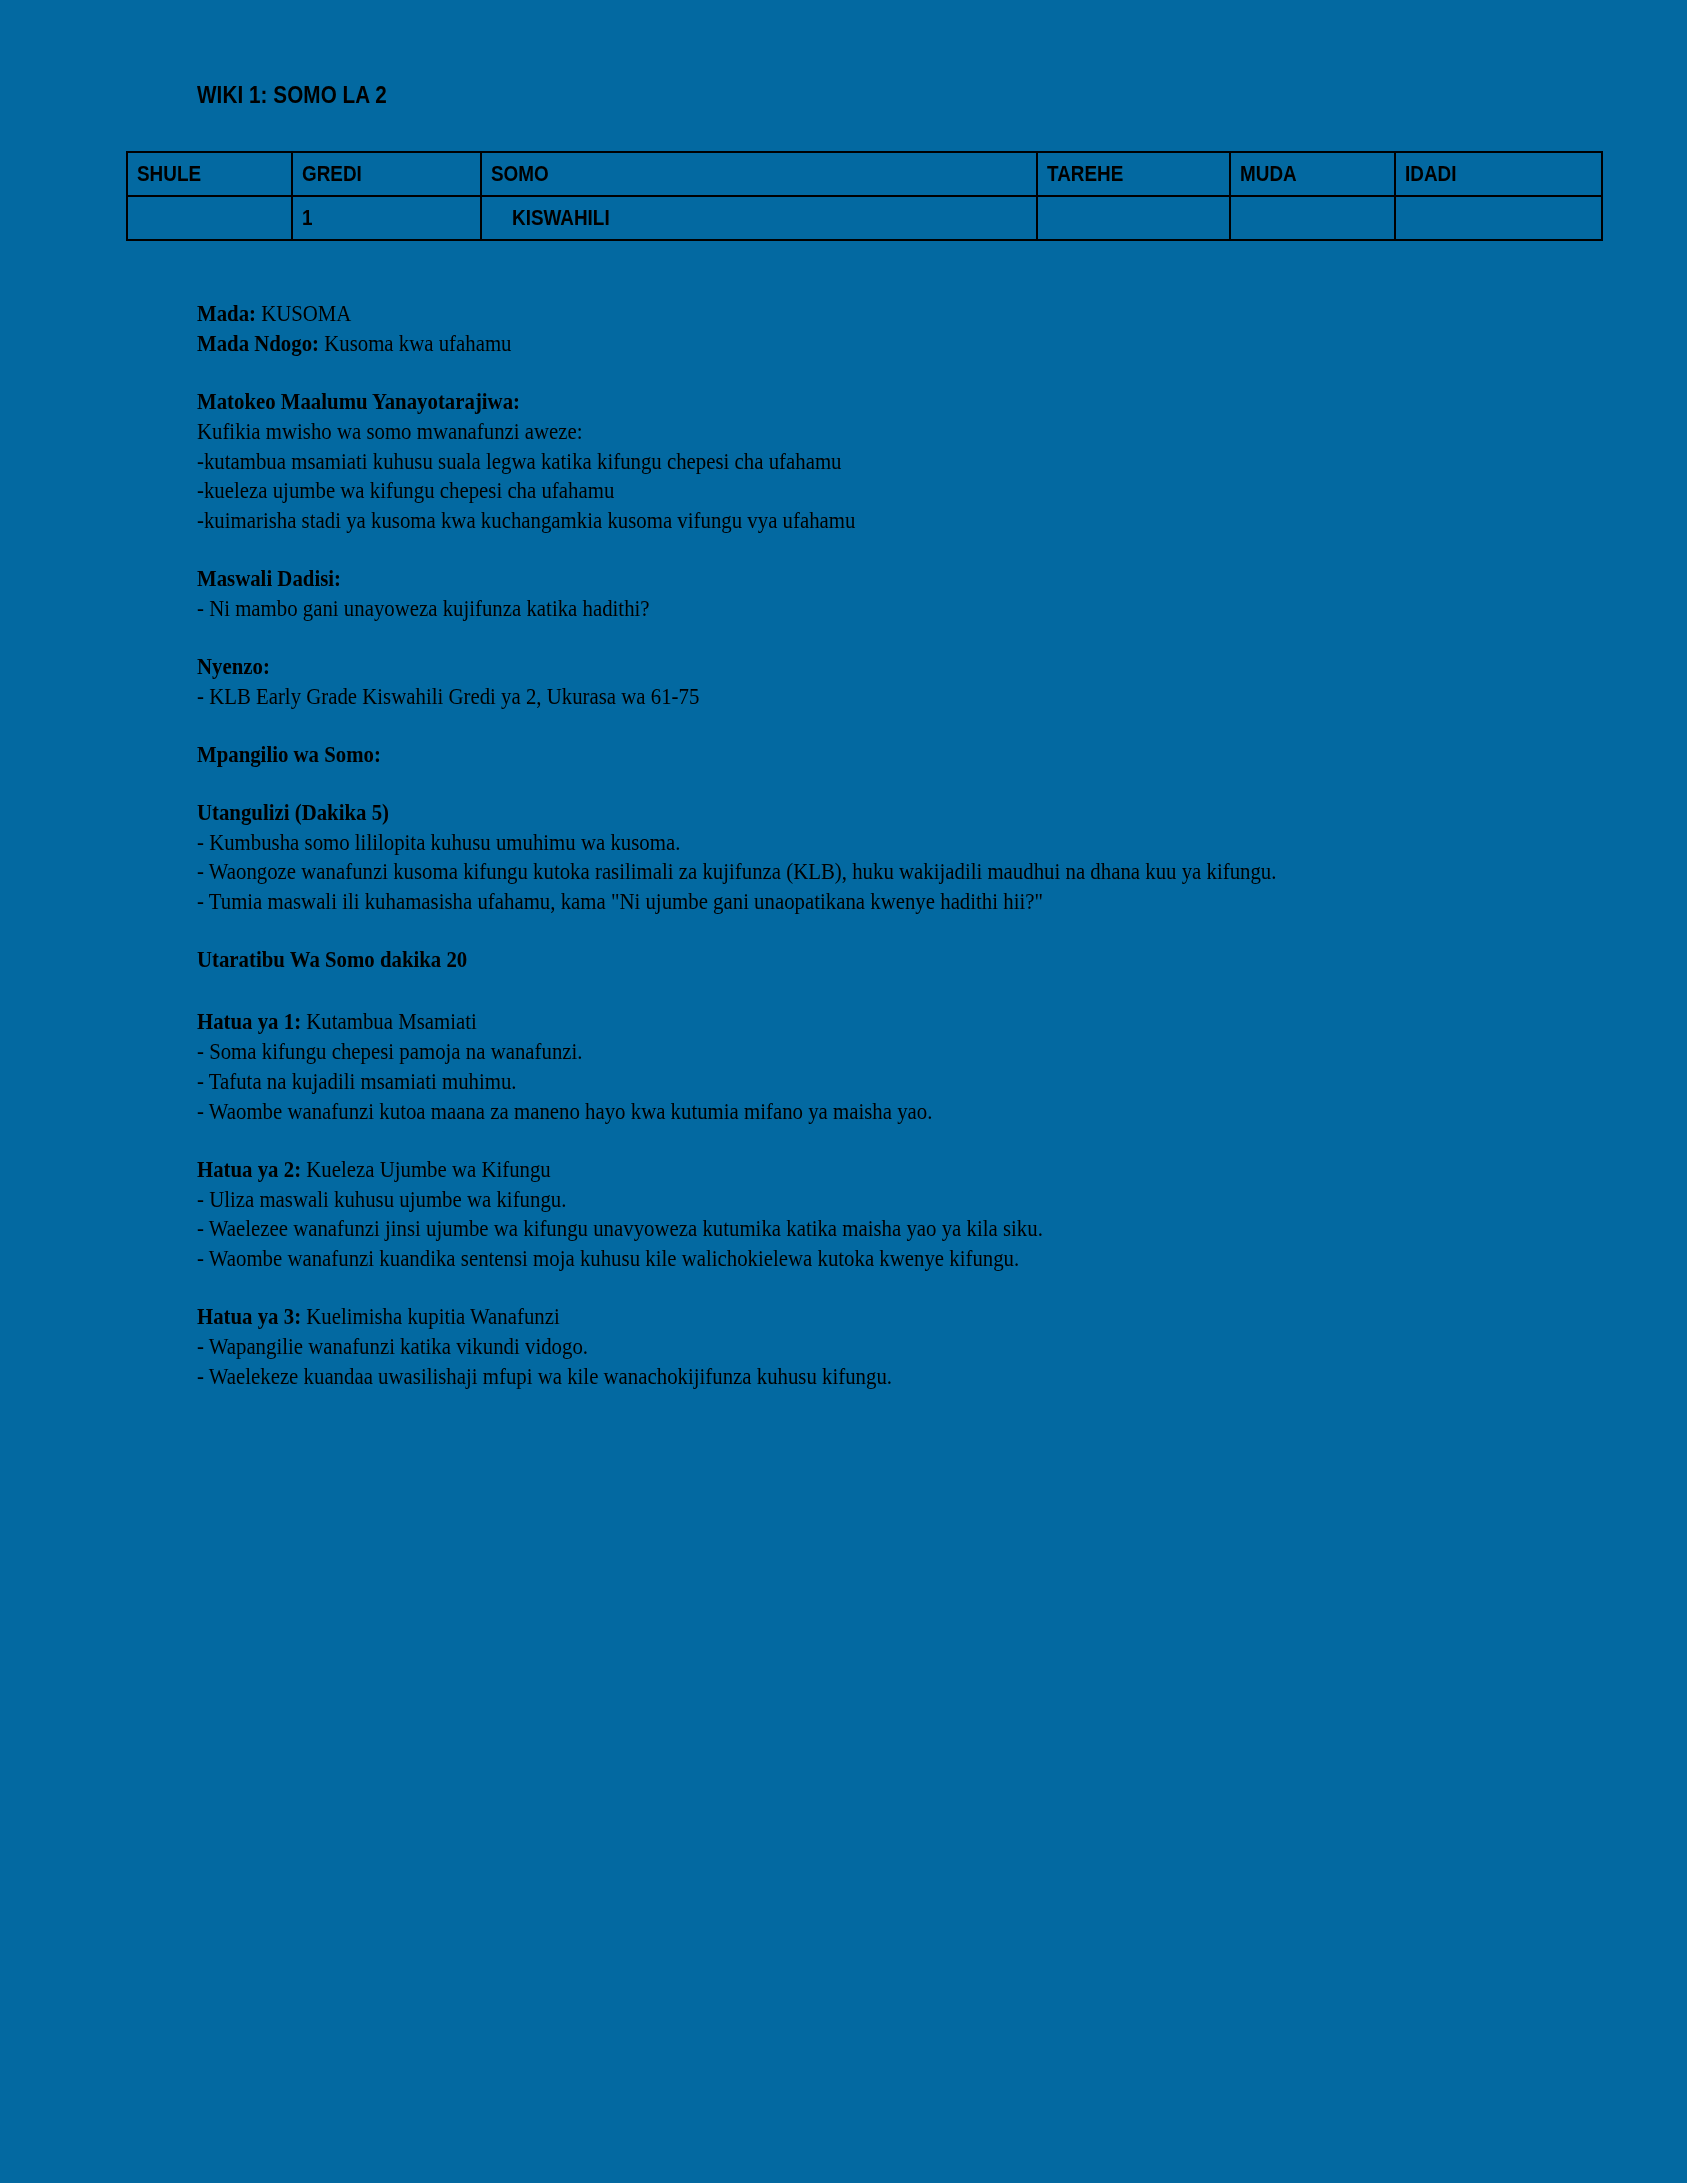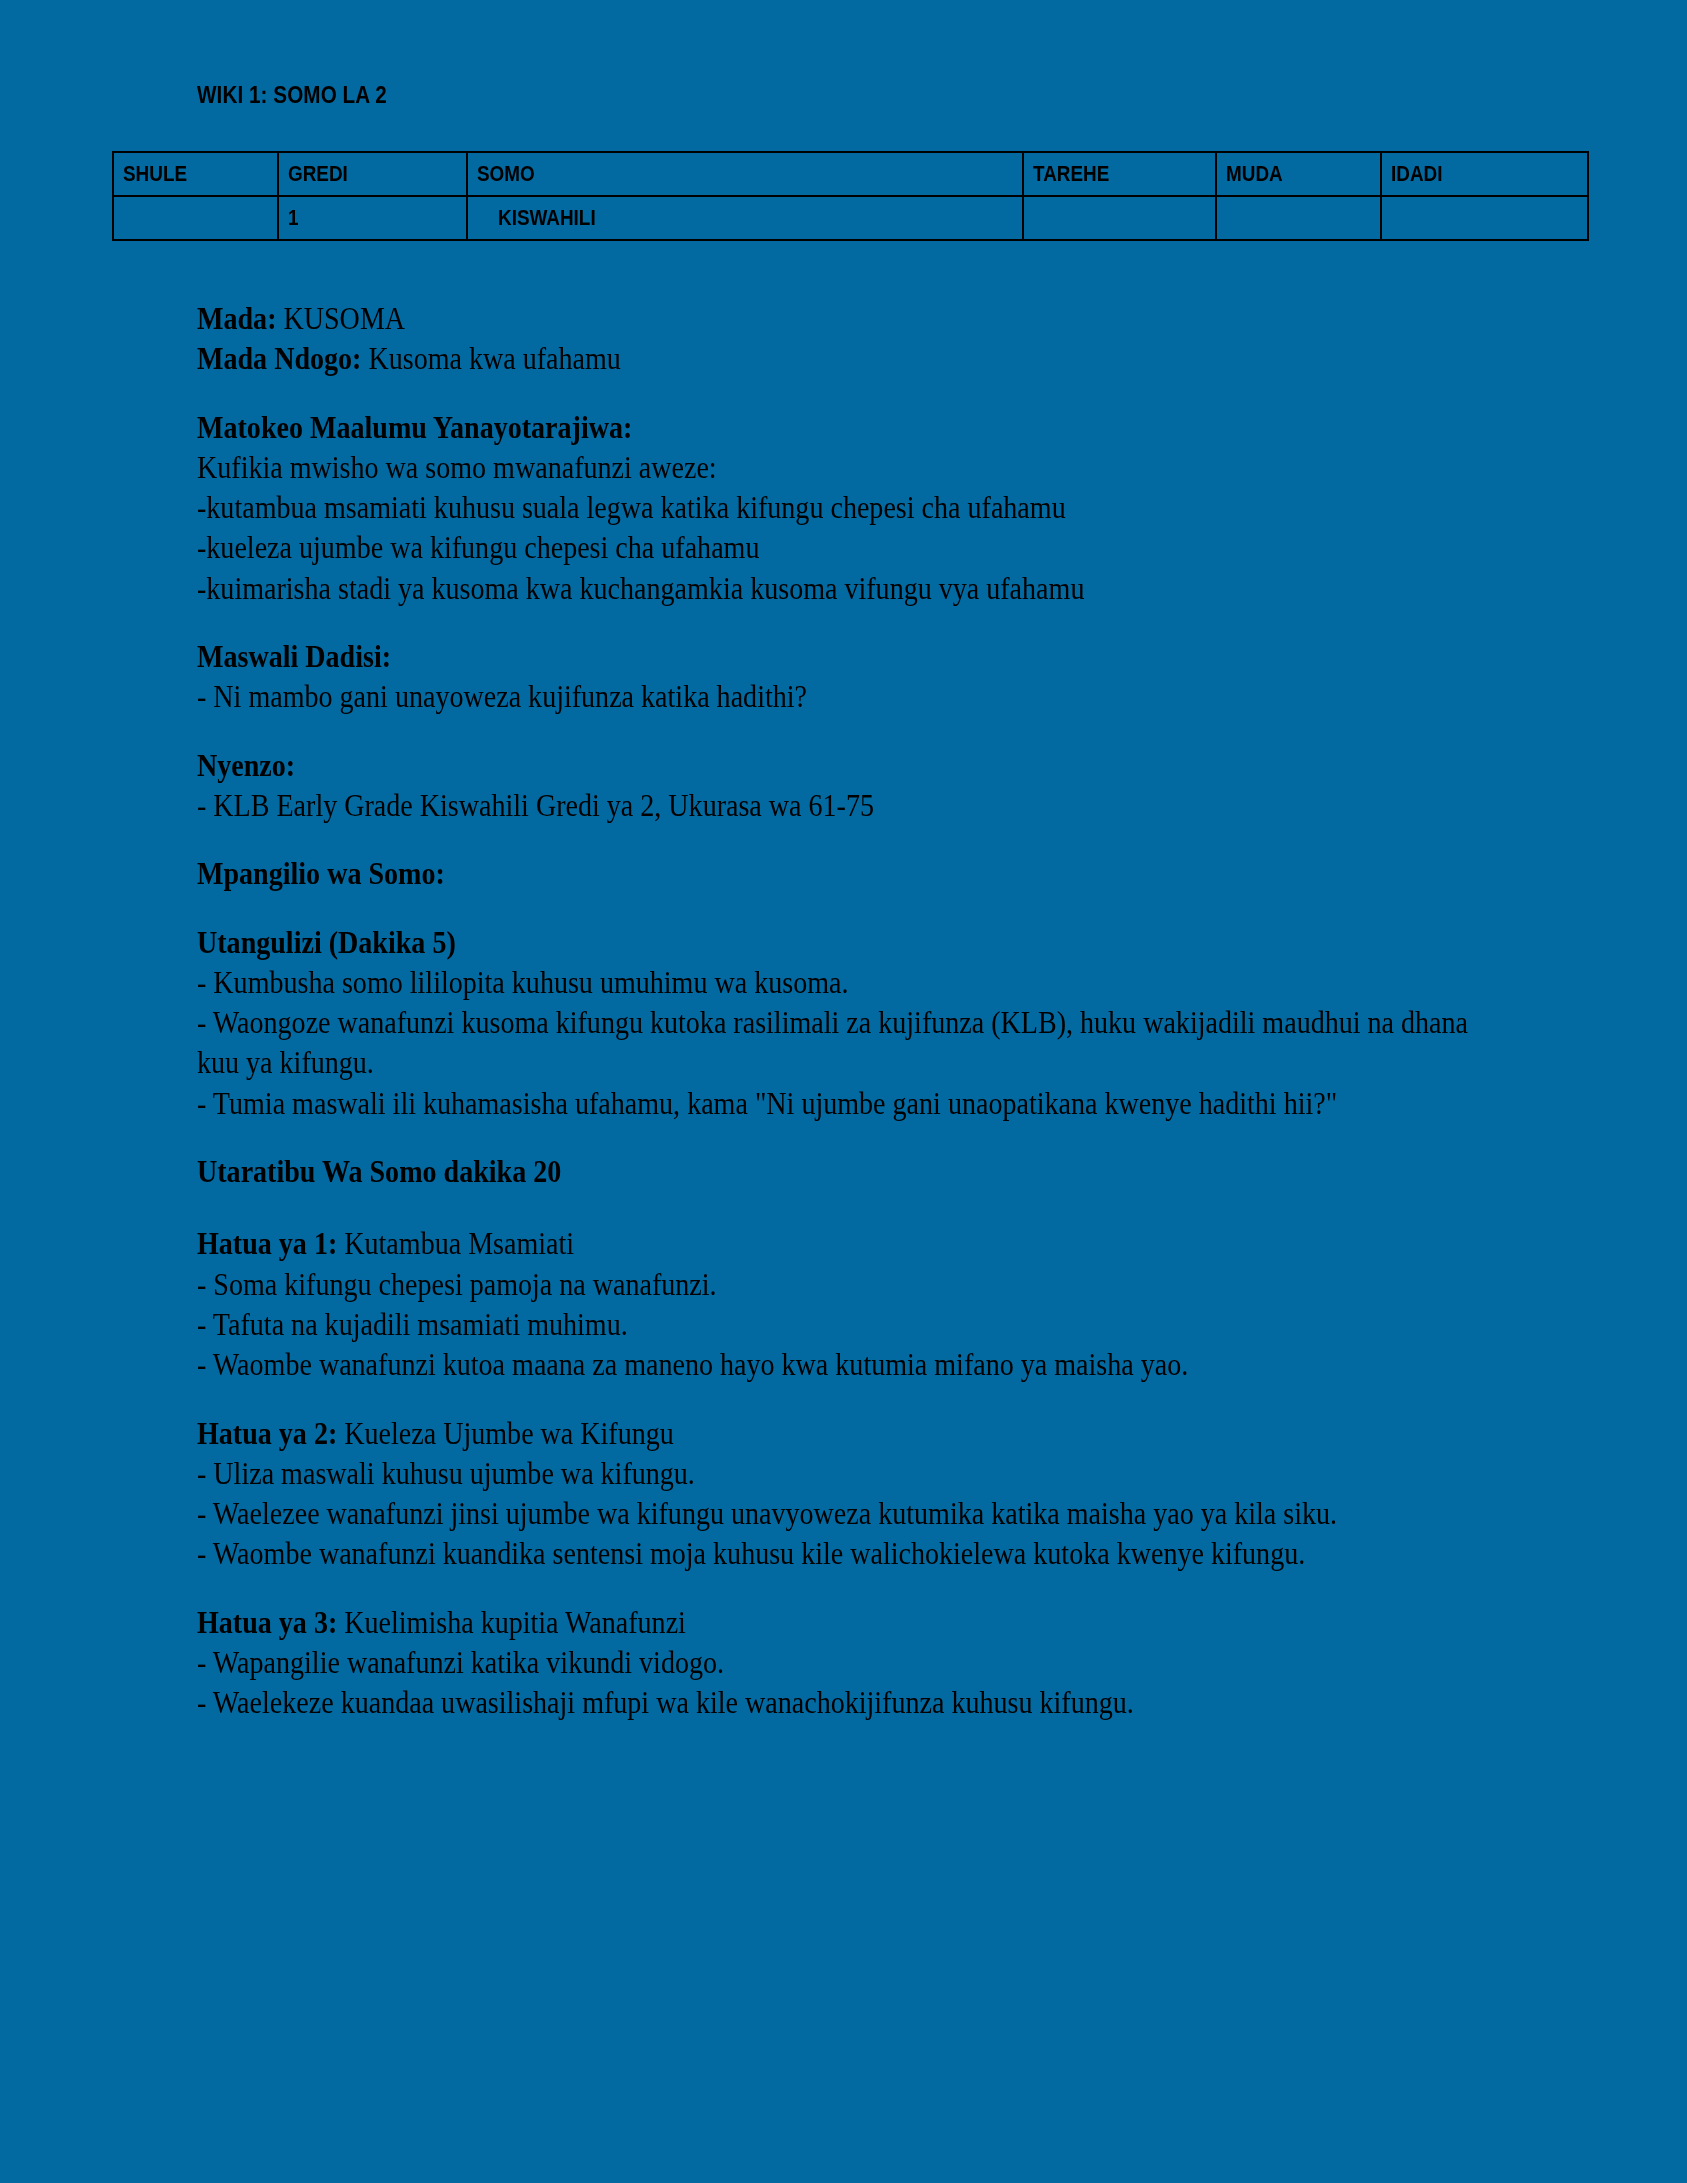--- a/index.html
+++ b/index.html
@@ -34,21 +34,21 @@
     font-size: 24px;
     letter-spacing: 0.1px;
     transform: scaleX(0.86);
     transform-origin: left top;
     white-space: nowrap;
   }
 
   
   .info-table {
     position: absolute;
-    left: 112px;
+    left: 126px;
     top: 151px;
     width: 1475px;
     border-collapse: collapse;
     table-layout: fixed;
     font-family: "Liberation Sans", sans-serif;
   }
   .info-table td, .info-table th {
     border: 2px solid #000;
     height: 42px;
     padding: 0 9.3px;
@@ -70,21 +70,21 @@
   .col-muda   { width: 165px; }
   .col-idadi  { width: 207px; }
   .somo-value .cell-inner { padding-left: 25px; }
 
   
   .content {
     position: absolute;
     left: 197px;
     top: 299px;
     width: 1277px;
-    font-size: 31px;
+    font-size: 23px;
     line-height: 1.30;
   }
   .line {
     transform: scaleX(0.905);
     transform-origin: left top;
     width: 110.5%;
   }
   .line b, .line strong, .hd {
     font-weight: bold;
   }

